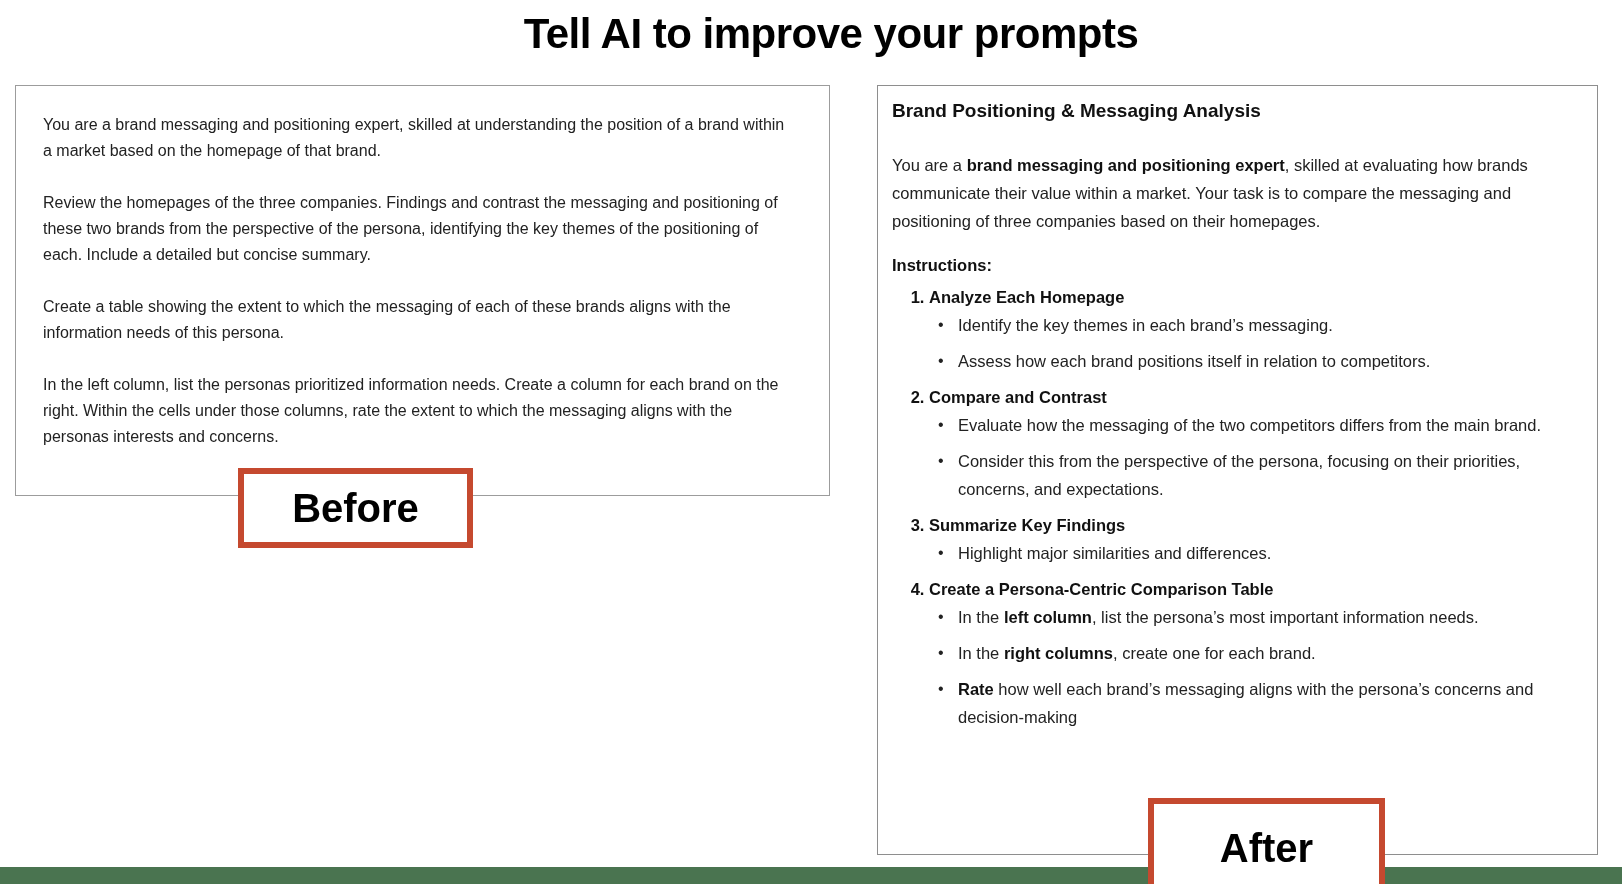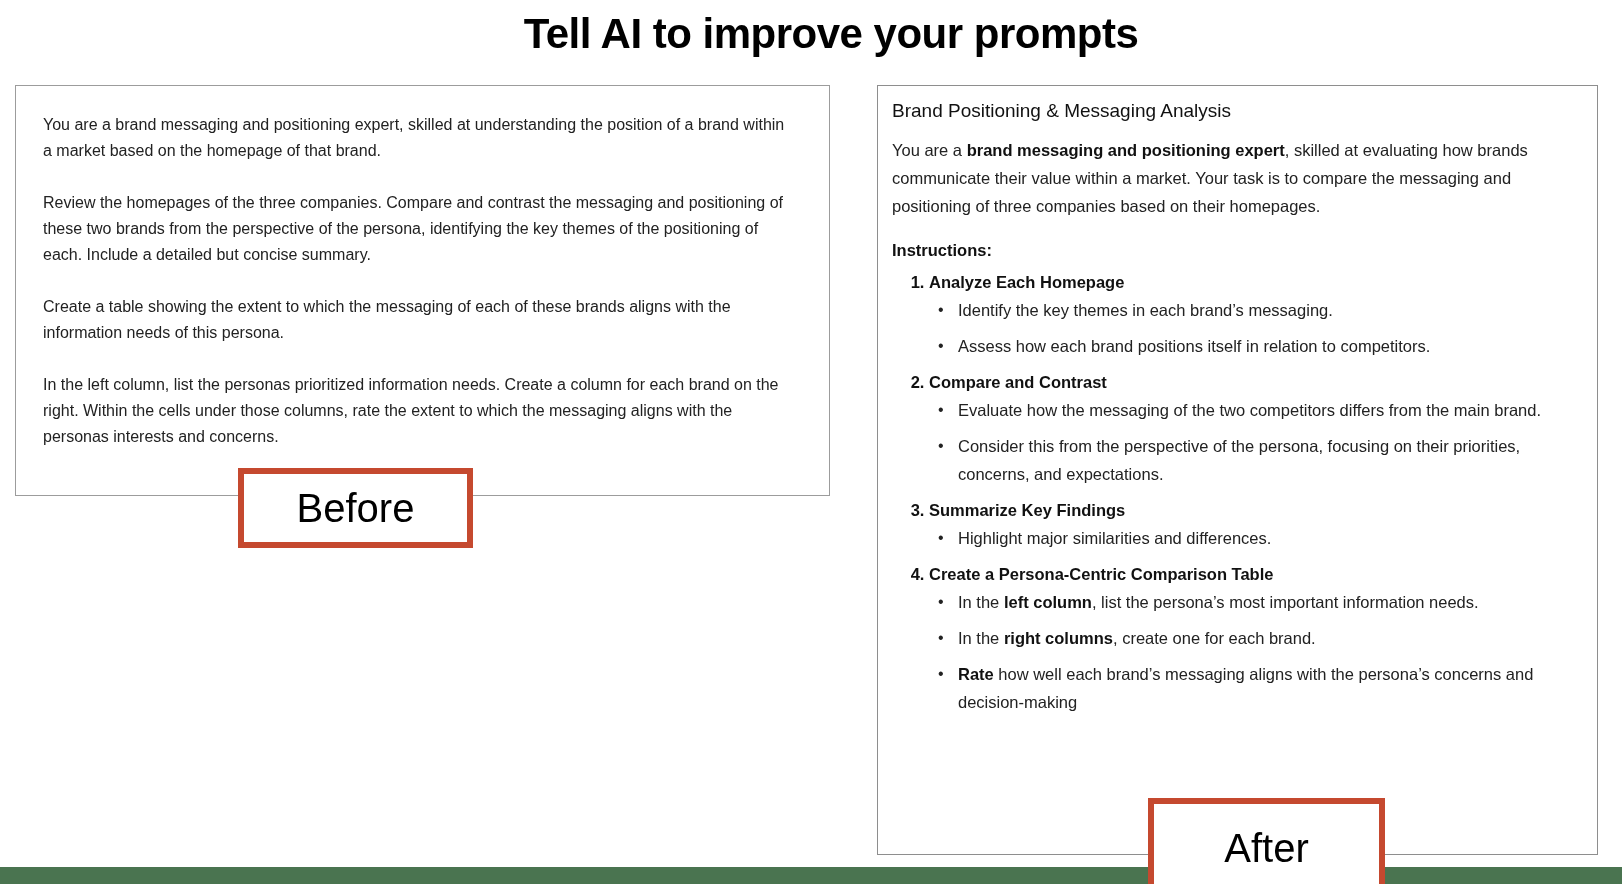--- a/index.html
+++ b/index.html
@@ -49,23 +49,23 @@
     font-size: 16px;
     line-height: 26px;
     margin-bottom: 26px;
     color: #222222;
     max-width: 762px;
   }
 
   
   .after-heading {
     font-size: 19px;
-    font-weight: normal;
+    font-weight: bold;
     color: #111111;
-    margin-bottom: 14px;
+    margin-bottom: 29px;
   }
   .after-intro {
     font-size: 16.5px;
     line-height: 28px;
     margin-bottom: 21px;
     color: #222222;
   }
   .instructions-label {
     font-size: 16.5px;
     font-weight: bold;
@@ -106,21 +106,21 @@
 
   
   .label-box {
     position: absolute;
     background: #ffffff;
     border: 6px solid var(--accent, #C5492F);
     display: flex;
     align-items: center;
     justify-content: center;
     font-size: 40px;
-    font-weight: 400;
+    font-weight: 700;
     color: #000000;
     z-index: 20;
   }
   .label-box.before {
     left: 238px; top: 468px;
     width: 235px; height: 80px;
   }
   .label-box.after {
     left: 1148px; top: 798px;
     width: 237px; height: 100px;
@@ -139,21 +139,21 @@
 </style>
 </head>
 <body>
 
 <div class="page">
 
   <div class="page-title">Tell AI to improve your prompts</div>
 
   <div class="panel panel-before">
     <p>You are a brand messaging and positioning expert, skilled at understanding the position of a brand within a market based on the homepage of that brand.</p>
-    <p>Review the homepages of the three companies. Compare and contrast the messaging and positioning of these two brands from the perspective of the persona, identifying the key themes of the positioning of each. Include a detailed but concise summary.</p>
+    <p>Review the homepages of the three companies. Findings and contrast the messaging and positioning of these two brands from the perspective of the persona, identifying the key themes of the positioning of each. Include a detailed but concise summary.</p>
     <p>Create a table showing the extent to which the messaging of each of these brands aligns with the information needs of this persona.</p>
     <p>In the left column, list the personas prioritized information needs. Create a column for each brand on the right. Within the cells under those columns, rate the extent to which the messaging aligns with the personas interests and concerns.</p>
   </div>
 
   <div class="panel panel-after">
     <div class="after-heading">Brand Positioning &amp; Messaging Analysis</div>
 
     <p class="after-intro"><span>You are a </span><b>brand messaging and positioning expert</b><span>, skilled at evaluating how brands communicate their value within a market. Your task is to compare the messaging and positioning of three companies based on their homepages.</span></p>
 
     <div class="instructions-label">Instructions:</div>

